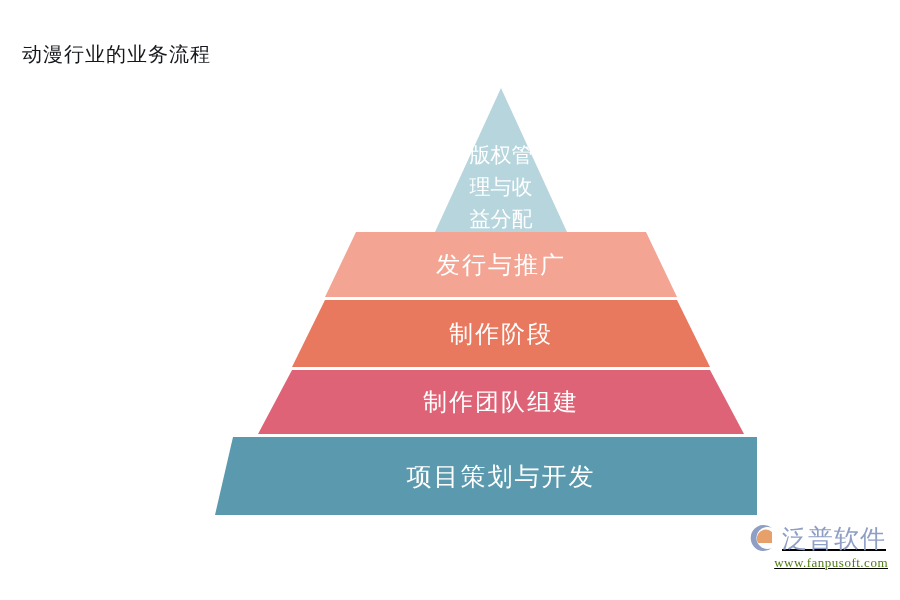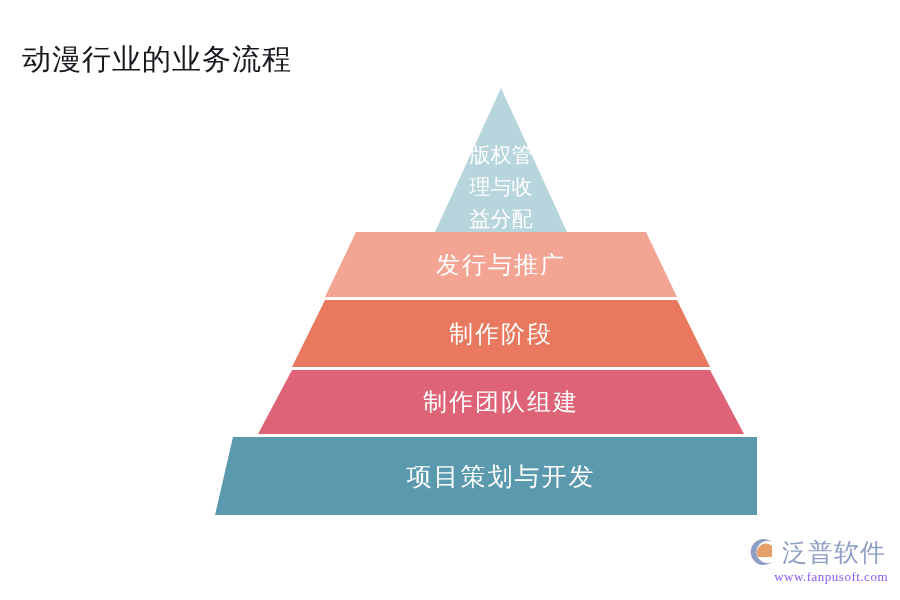--- a/index.html
+++ b/index.html
@@ -17,21 +17,21 @@
   #slide {
     position: relative;
     width: 900px;
     height: 600px;
     background: #ffffff;
   }
   #page-title {
     position: absolute;
     left: 22px;
     top: 42px;
-    font-size: 29px;
+    font-size: 20px;
     line-height: 1.2;
     color: #15181c;
     letter-spacing: 1px;
     white-space: nowrap;
     font-weight: 400;
     font-family: Liberation Serif, serif;
   }
   #pyramid-wrap {
     position: absolute;
     left: 0;
@@ -55,23 +55,24 @@
   }
   .layer-label.l2 { font-size: 24px; letter-spacing: 2px; }
   .layer-label.l3 { font-size: 24px; letter-spacing: 2px; }
   .layer-label.l4 { font-size: 24px; letter-spacing: 2px; }
   .layer-label.l5 { font-size: 25px; letter-spacing: 2px; }
 
   
   #logo {
     position: absolute;
     right: 12px;
-    bottom: 12px;
+    bottom: 26px;
     width: 140px;
     height: 52px;
+    text-decoration: underline;
   }
   #logo-row {
     display: flex;
     align-items: center;
     gap: 4px;
     height: 32px;
   }
   #logo-mark {
     width: 30px;
     height: 30px;
@@ -81,21 +82,21 @@
     font-size: 25px;
     color: #8e9ec4;
     letter-spacing: 1px;
     line-height: 30px;
     white-space: nowrap;
     font-family: "Liberation Sans", "DejaVu Sans", sans-serif;
   }
   #logo-url {
     margin-top: 1px;
     font-size: 13px;
-    color: #8b5cf6;
+    color: #4d7c0f;
     letter-spacing: 0.5px;
     text-align: right;
     white-space: nowrap;
     font-family: "Liberation Serif", "DejaVu Serif", serif;
   }
 </style>
 </head>
 <body>
 
 <div id="slide">

